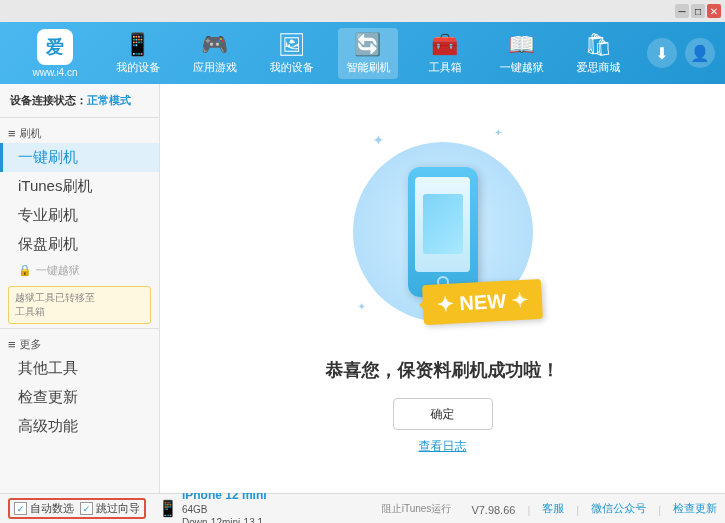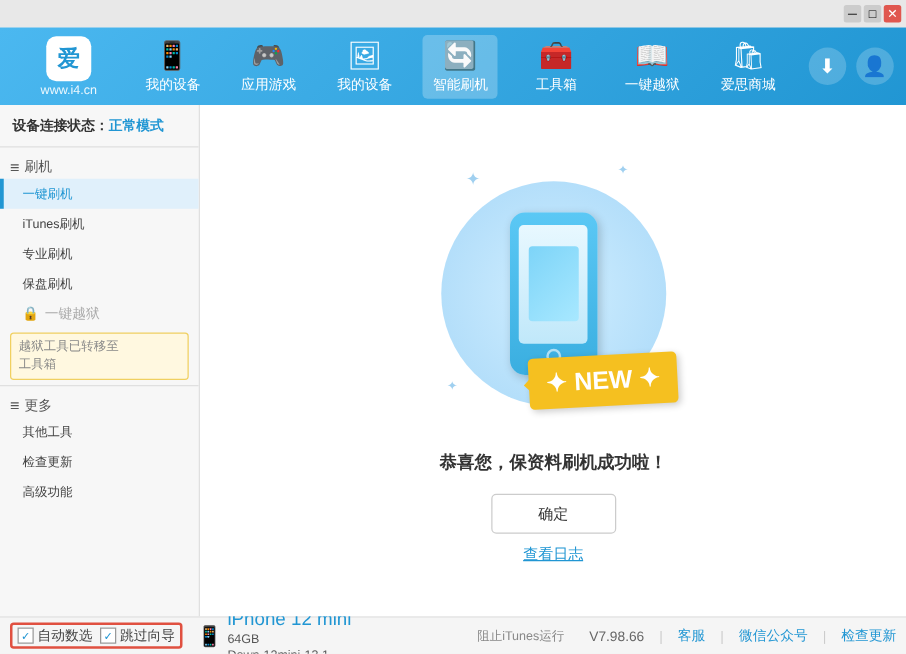--- a/index.html
+++ b/index.html
@@ -95,21 +95,21 @@
     .status-dot { color: #333; font-weight: bold; }
     .status-value { color: #2196d3; font-weight: bold; }
     .sidebar-section-header {
       display: flex; align-items: center;
       padding: 4px 8px 2px 8px;
       color: #555; font-size: 11px; cursor: pointer;
     }
     .sidebar-section-icon { margin-right: 4px; font-size: 13px; }
     .sidebar-item {
       padding: 5px 8px 5px 18px;
-      font-size: 10px; color: #444; cursor: pointer;
+      font-size: 15px; color: #444; cursor: pointer;
       white-space: nowrap;
     }
     .sidebar-item.active {
       background: #e0f0fb;
       color: #2196d3;
       border-left: 3px solid #2196d3;
       padding-left: 15px;
     }
     .sidebar-locked {
       padding: 4px 8px 4px 18px;
@@ -199,21 +199,21 @@
       border-right-color: #f5c020;
     }
     .star-sparkle {
       position: absolute;
       color: #a0d0f0;
       font-size: 14px;
     }
 
     
     .success-text {
-      font-size: 14px;
+      font-size: 18px;
       color: #333;
       margin-bottom: 16px;
       font-weight: bold;
     }
     .confirm-btn {
       width: 100px; height: 32px;
       background: white;
       border: 1px solid #ccc;
       border-radius: 4px;
       cursor: pointer;
@@ -247,21 +247,21 @@
       border: 1px solid #999;
       background: white;
       display: flex; align-items: center; justify-content: center;
       font-size: 9px; color: #2196d3;
     }
     .device-info {
       display: flex; align-items: center; gap: 4px; margin-left: 4px;
     }
     .device-icon { font-size: 16px; color: #555; }
     .device-details { font-size: 10px; color: #555; line-height: 1.3; }
-    .device-name { font-weight: normal; color: #2196d3; font-size: 15px; }
+    .device-name { font-weight: bold; color: #2196d3; font-size: 12px; }
     .footer-right {
       display: flex; align-items: flex-end; gap: 12px; font-size: 11px; color: #666;
     }
     .footer-link { cursor: pointer; color: #2196d3; }
     .footer-separator { color: #ccc; }
     .itunes-status {
       font-size: 10px; color: #888; padding: 0 8px;
     }
   </style>
 </head>

